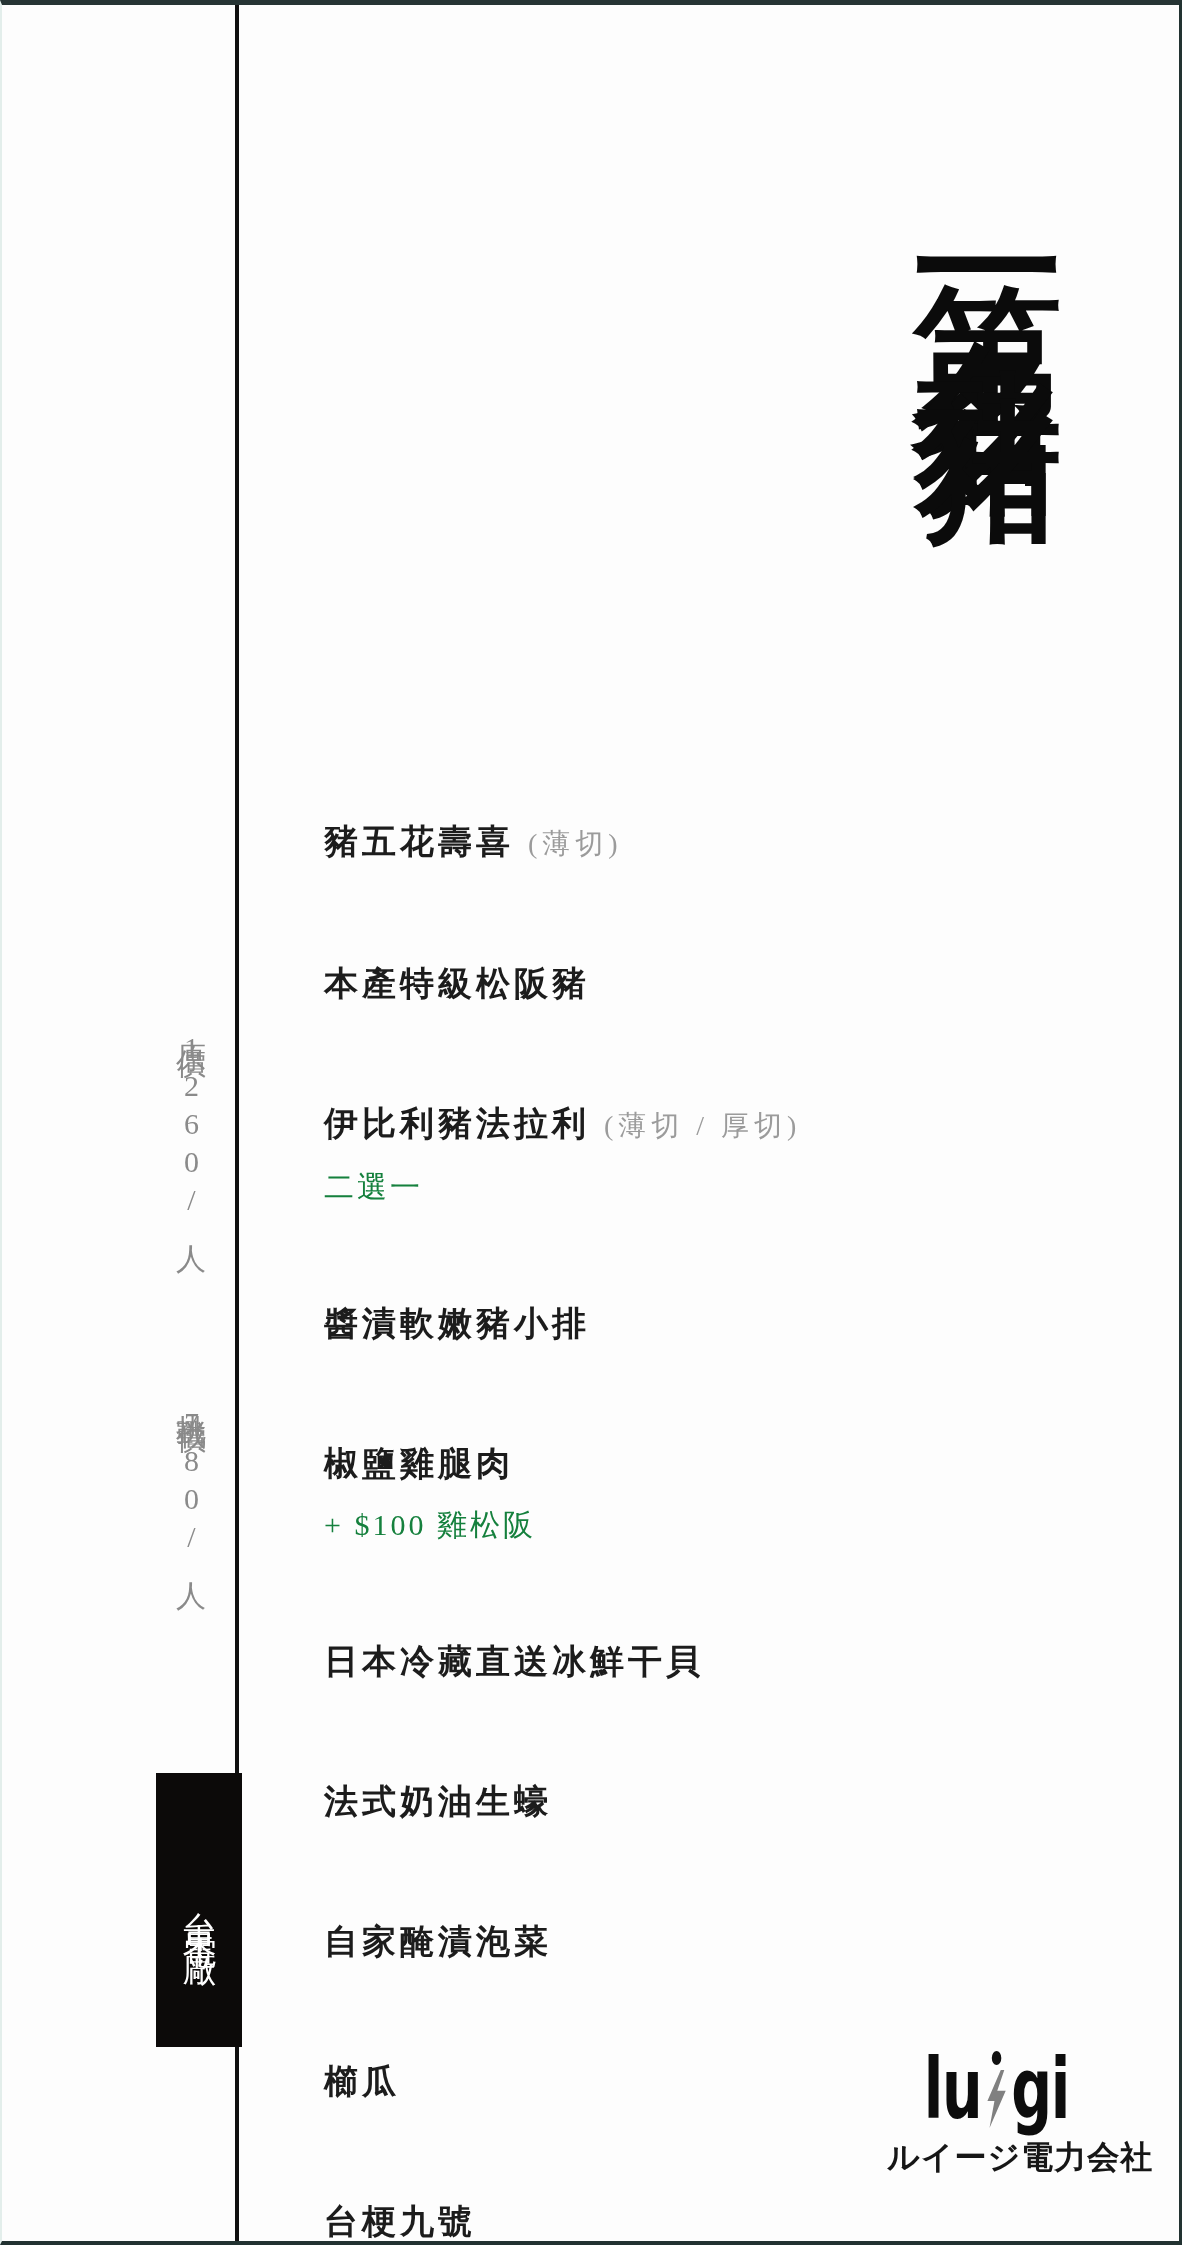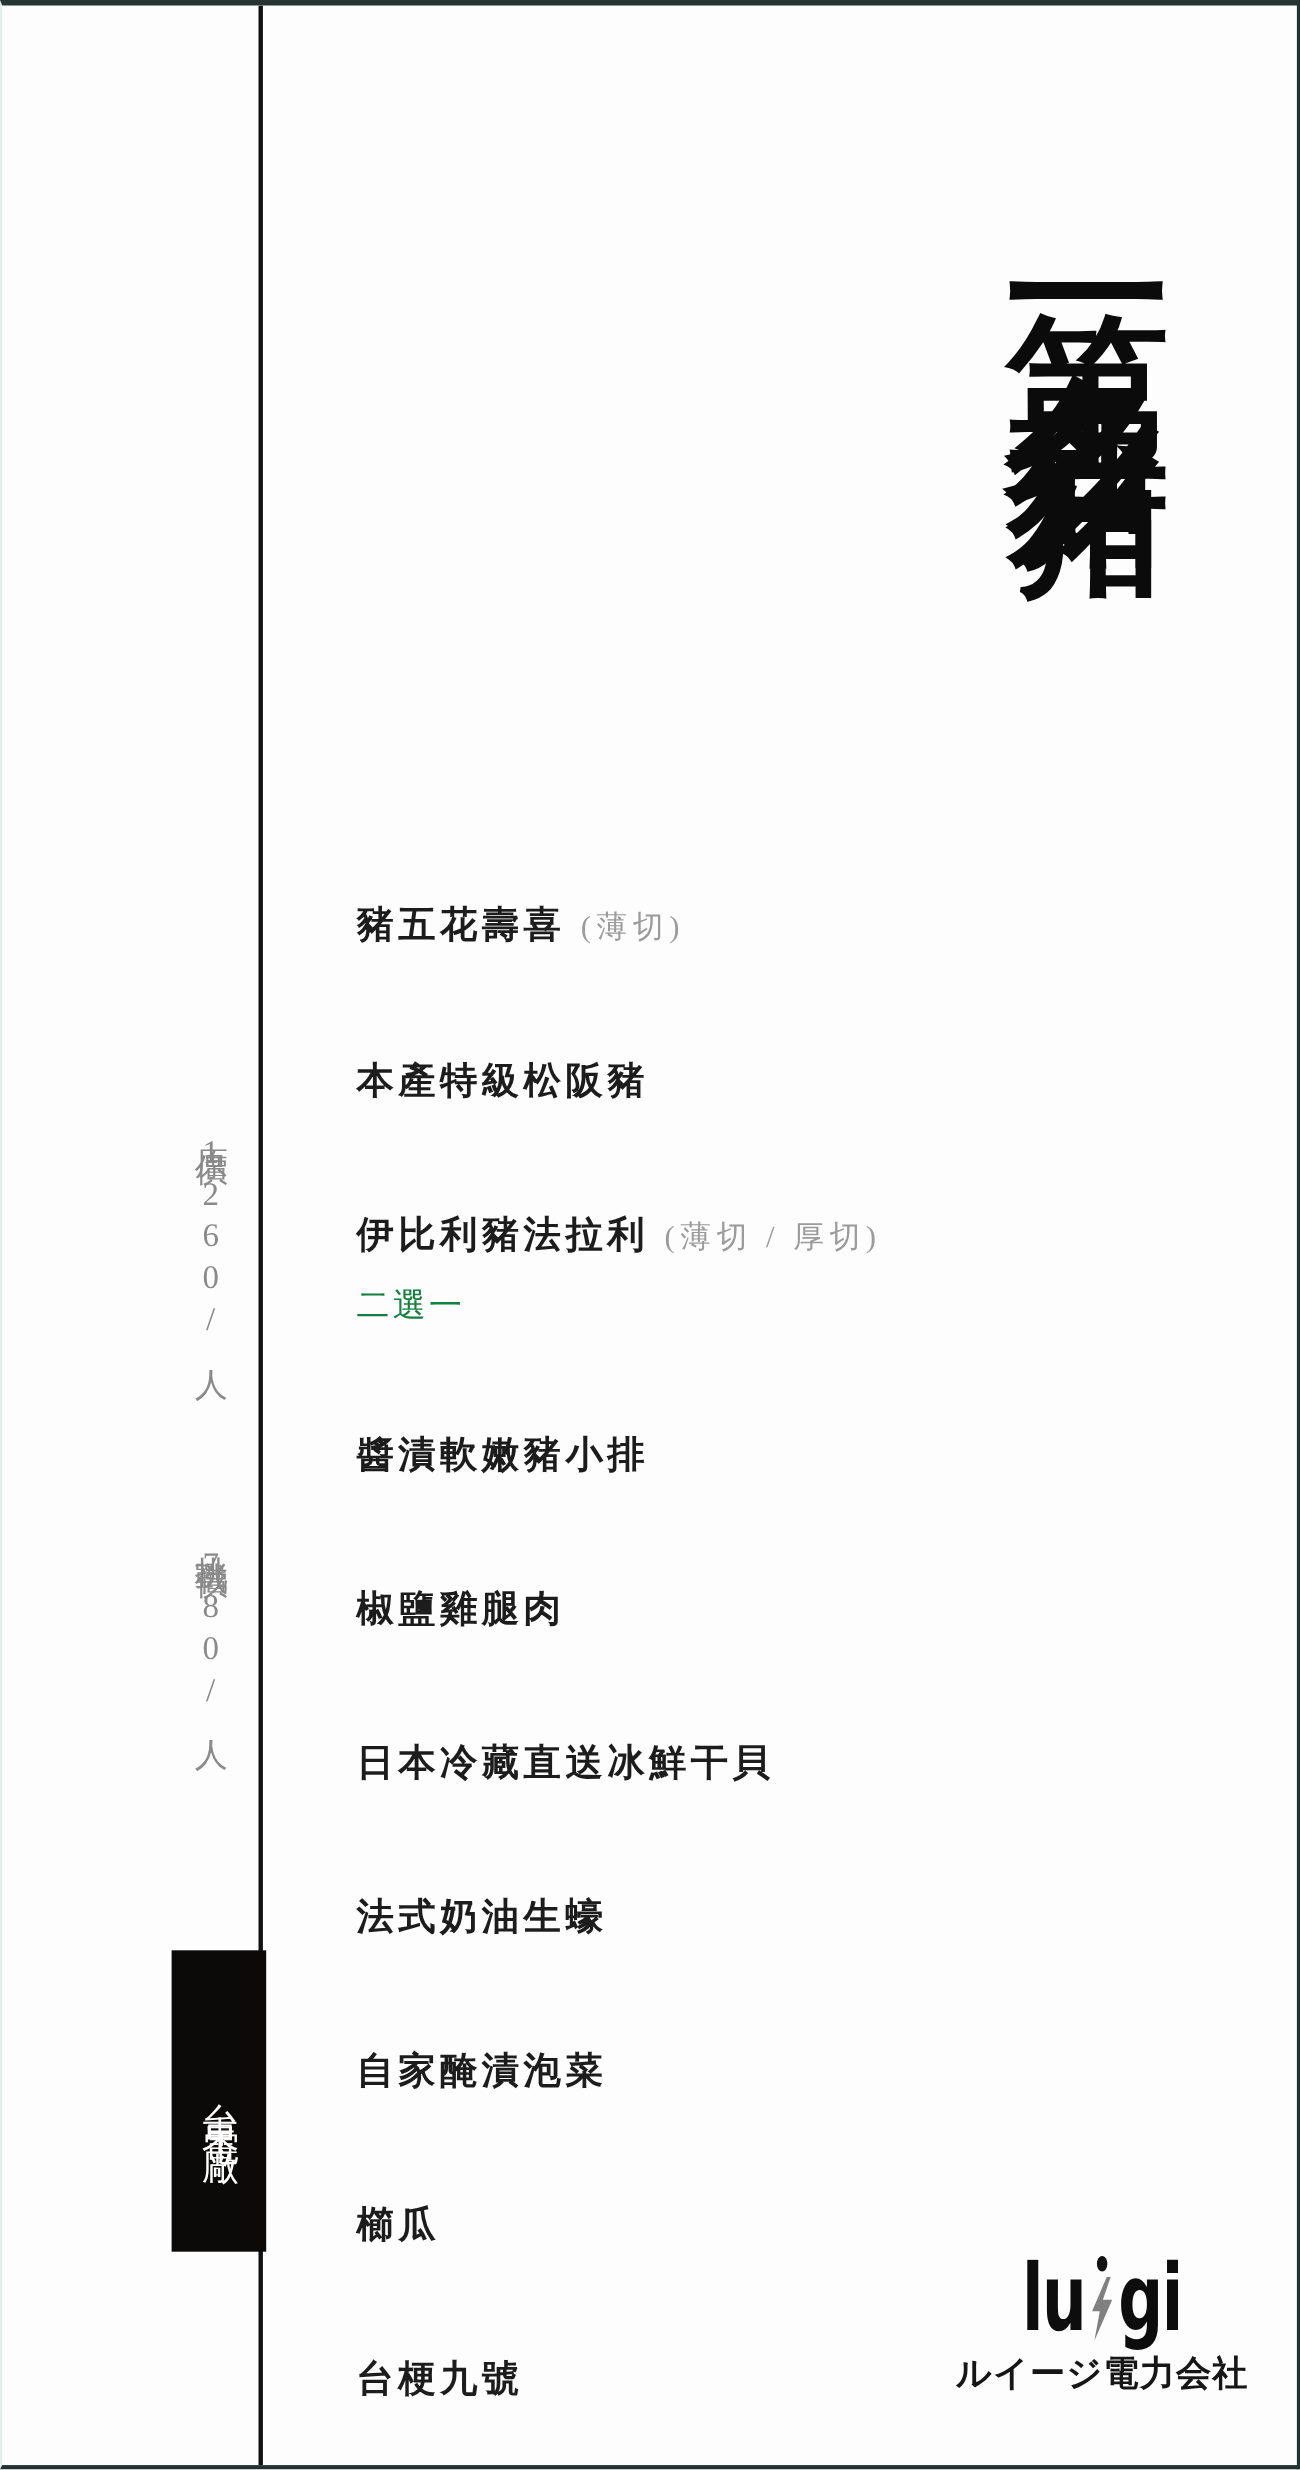--- a/index.html
+++ b/index.html
@@ -63,21 +63,21 @@
     font-size:28px; color:#9b9b9b; font-weight:400;
     letter-spacing:5px; margin-left:14px;
   }
   .menu-item .sub {
     margin-top:26px; font-size:30px; line-height:32px;
     color:#15803d; letter-spacing:3px; font-weight:400; white-space:nowrap;
   }
   
   .logo {
     position:absolute; left:885px; top:2042px; width:230px;
-    display:flex; flex-direction:column; align-items:center;
+    display:flex; flex-direction:column; 
   }
   .logo-row {
     display:flex; align-items:flex-start;
     transform:scaleX(0.68); transform-origin:center top;
   }
   .logo-txt {
     font-family:"DejaVu Sans","Liberation Sans",sans-serif;
     font-size:84px; line-height:84px; font-weight:bold;
     color:#0d0d0d; letter-spacing:-2px;
   }
@@ -138,20 +138,21 @@
       <div class="line">
         <span class="nm">醬漬軟嫩豬小排</span>
       </div>
 
     </li>
 
     <li class="menu-item">
       <div class="line">
         <span class="nm">椒鹽雞腿肉</span>
       </div>
+      <div class="sub">+ $100 雞松阪</div>
     </li>
 
     <li class="menu-item">
       <div class="line">
         <span class="nm">日本冷藏直送冰鮮干貝</span>
       </div>
 
     </li>
 
     <li class="menu-item">

